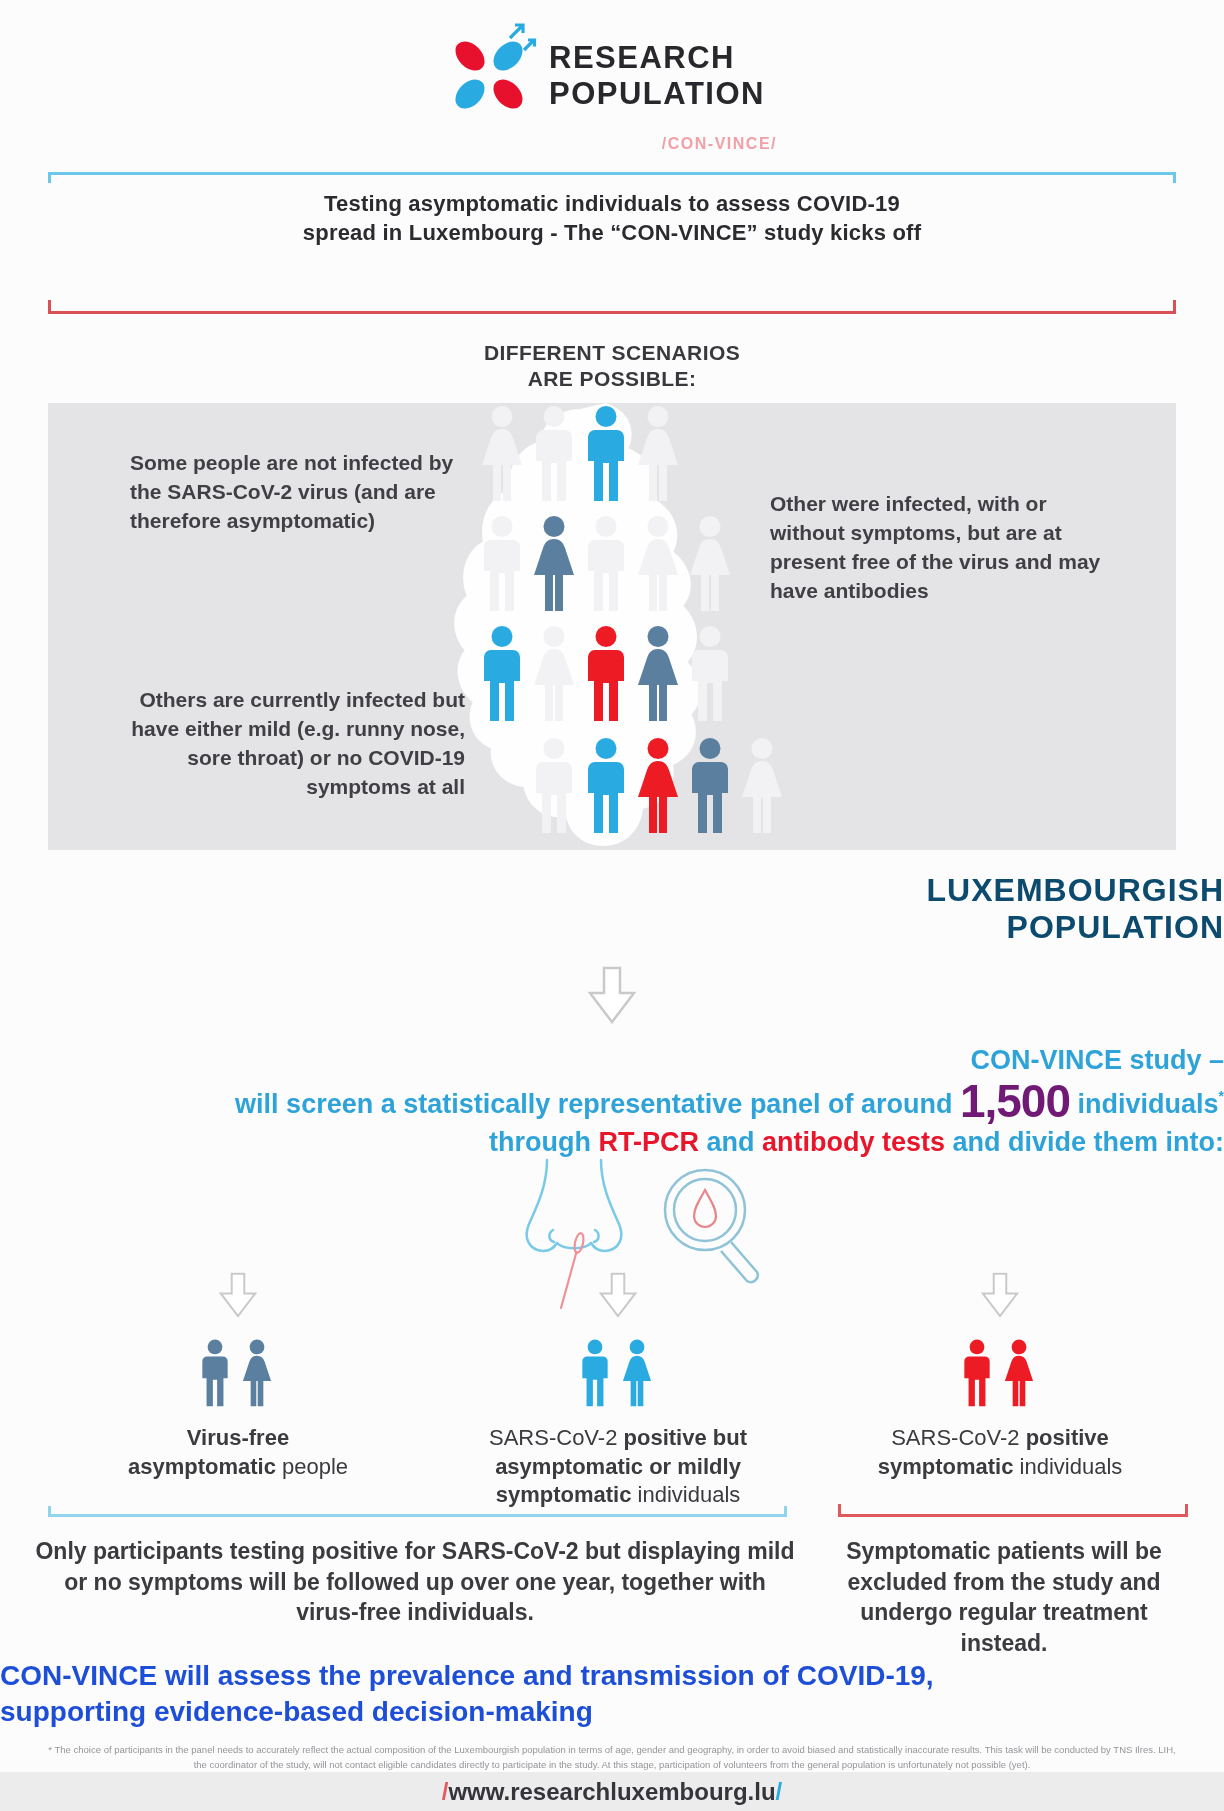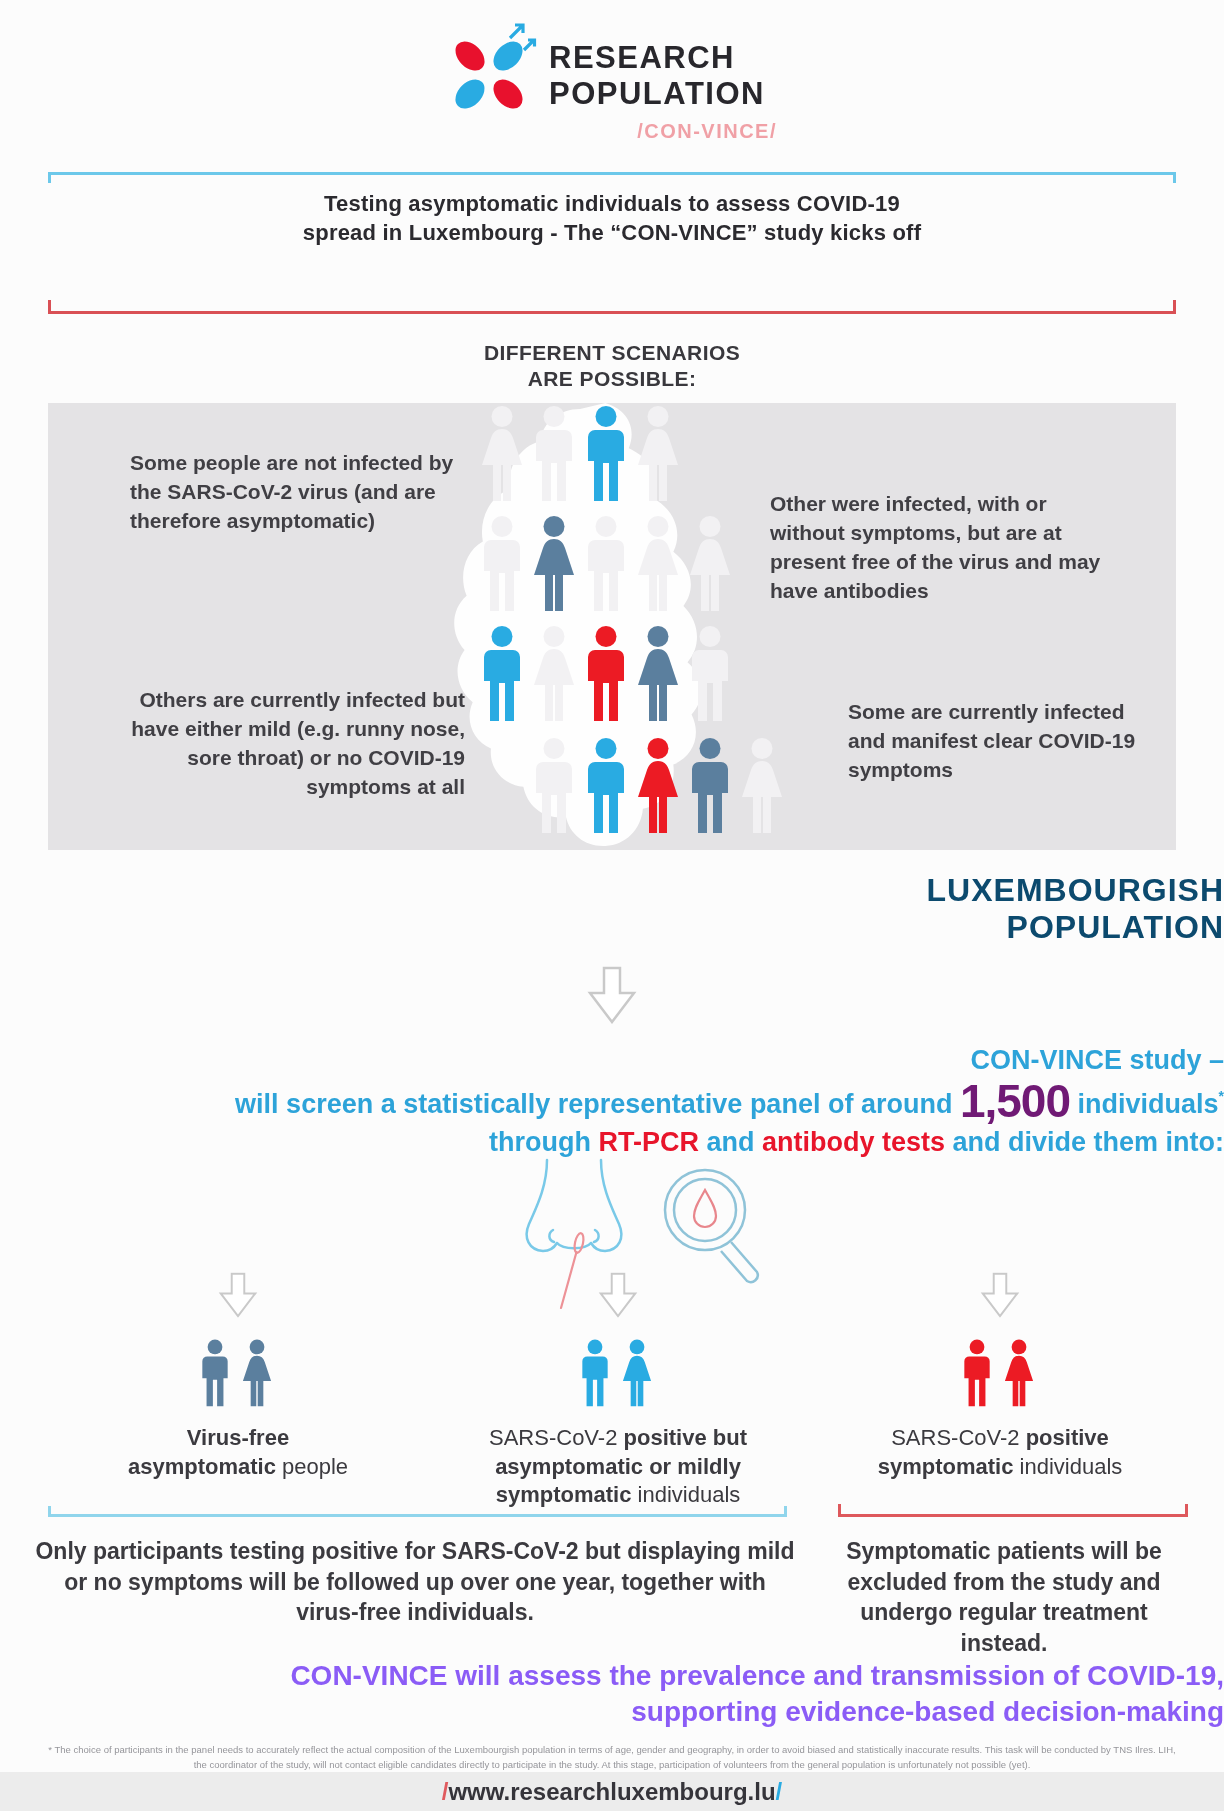--- a/index.html
+++ b/index.html
@@ -6,21 +6,21 @@
   html,body{background:#e8e8e8}
   .page{position:relative;width:1224px;height:1811px;margin:0 auto;background:#fcfcfc;
         font-family:"Liberation Sans",sans-serif;color:#3a393e;overflow:hidden}
   .abs{position:absolute}
   .pre{white-space:pre-line}
 
   
   .logo-mark{left:438px;top:20px}
   .logo-text{left:549px;top:40px;width:228px}
   .logo-l1,.logo-l2{font-size:31px;font-weight:700;color:#28272c;letter-spacing:1.5px;line-height:1.15}
-  .logo-sub{margin-top:9px;text-align:right;font-size:20px;font-weight:700;color:#f0a0a6;letter-spacing:1.5px}
+  .logo-sub{margin-top:24px;text-align:right;font-size:16px;font-weight:700;color:#f0a0a6;letter-spacing:1.5px}
 
   
   .banner{left:48px;top:172px;width:1128px;height:142px}
   .bracket-top{position:absolute;left:0;top:0;width:100%;height:11px;
                border:3px solid #6cc8ea;border-bottom:none}
   .bracket-bottom{position:absolute;left:0;bottom:0;width:100%;height:14px;
                border:3px solid #d95055;border-top:none}
   .page-title{position:absolute;left:0;top:17px;width:100%;text-align:center;
               font-size:22px;font-weight:700;color:#2b2a2f;line-height:1.33;letter-spacing:.2px}
 
@@ -62,22 +62,22 @@
   .bracket-blue{left:48px;top:1506px;width:739px;height:11px;
                 border:3px solid #90d5ec;border-top:none}
   .bracket-red{left:838px;top:1504px;width:350px;height:13px;
                border:3px solid #de585c;border-top:none}
 
   
   .followup{position:absolute;font-size:23px;font-weight:700;color:#3b3a3f;line-height:1.33;
             text-align:center;white-space:pre-line}
   .fu-left{left:30px;top:1536px;width:770px}
   .fu-right{left:845px;top:1536px;width:318px}
-  .conclusion{left:0;top:1658px;width:100%;text-align:right;font-size:28px;font-weight:700;
-              color:#8b5cf6;line-height:1.28}
+  .conclusion{left:0;top:1658px;width:100%;text-align:left;font-size:28px;font-weight:700;
+              color:#1d4ed8;line-height:1.28}
   .footnote{left:42px;top:1743px;width:1140px;font-size:9.5px;color:#95959a;line-height:1.55;
             text-align:center}
   .footer-bar{left:0;top:1772px;width:100%;height:39px;background:#ececec}
   .site-url{padding-top:6px;text-align:center;font-size:24px;font-weight:700;color:#35343a}
   .site-url .slash-red{color:#e05a5e}
   .site-url .slash-blue{color:#29abe2}
 </style>
 </head>
 <body>
 
@@ -198,23 +198,20 @@
 the SARS-CoV-2 virus (and are
 therefore asymptomatic)</div>
     <div class="callout co-tr pre">Other were infected, with or
 without symptoms, but are at
 present free of the virus and may
 have antibodies</div>
     <div class="callout co-bl pre">Others are currently infected but
 have either mild (e.g. runny nose,
 sore throat) or no COVID-19
 symptoms at all</div>
-    <div class="callout co-br pre">Some are currently infected
-and manifest clear COVID-19
-symptoms</div>
   </div>
 
   <h2 class="abs population-heading pre">LUXEMBOURGISH
 POPULATION</h2>
   <svg class="abs" style="left:584px;top:966px" width="56" height="58" viewBox="0 0 56 58">
       <use href="#sym-arrow"></use>
     </svg>
 
   <div class="abs study">
     <div class="study-line"><span>CON-VINCE study –</span></div>

